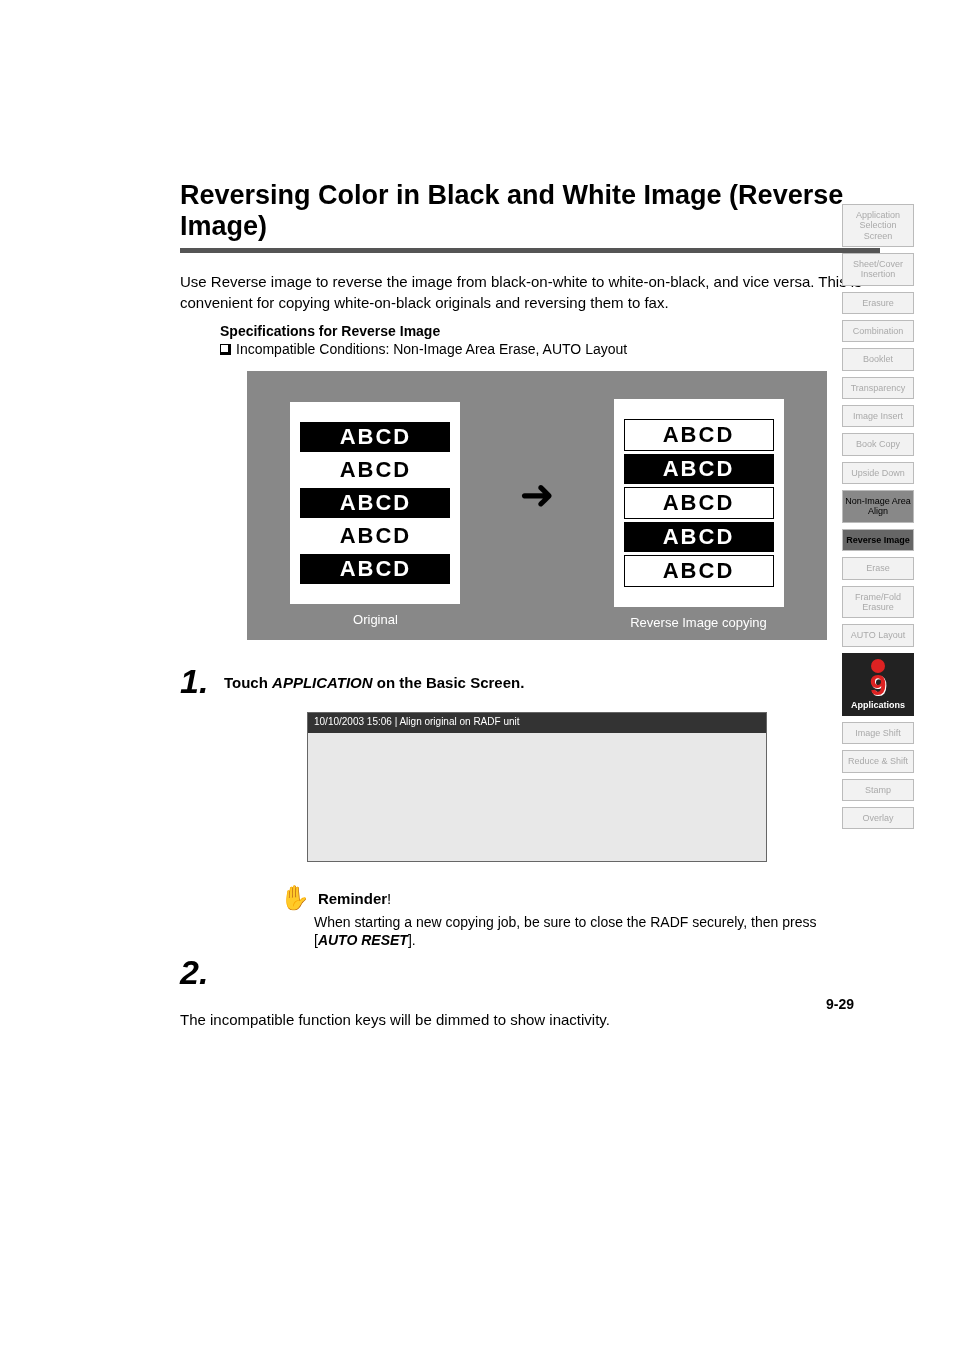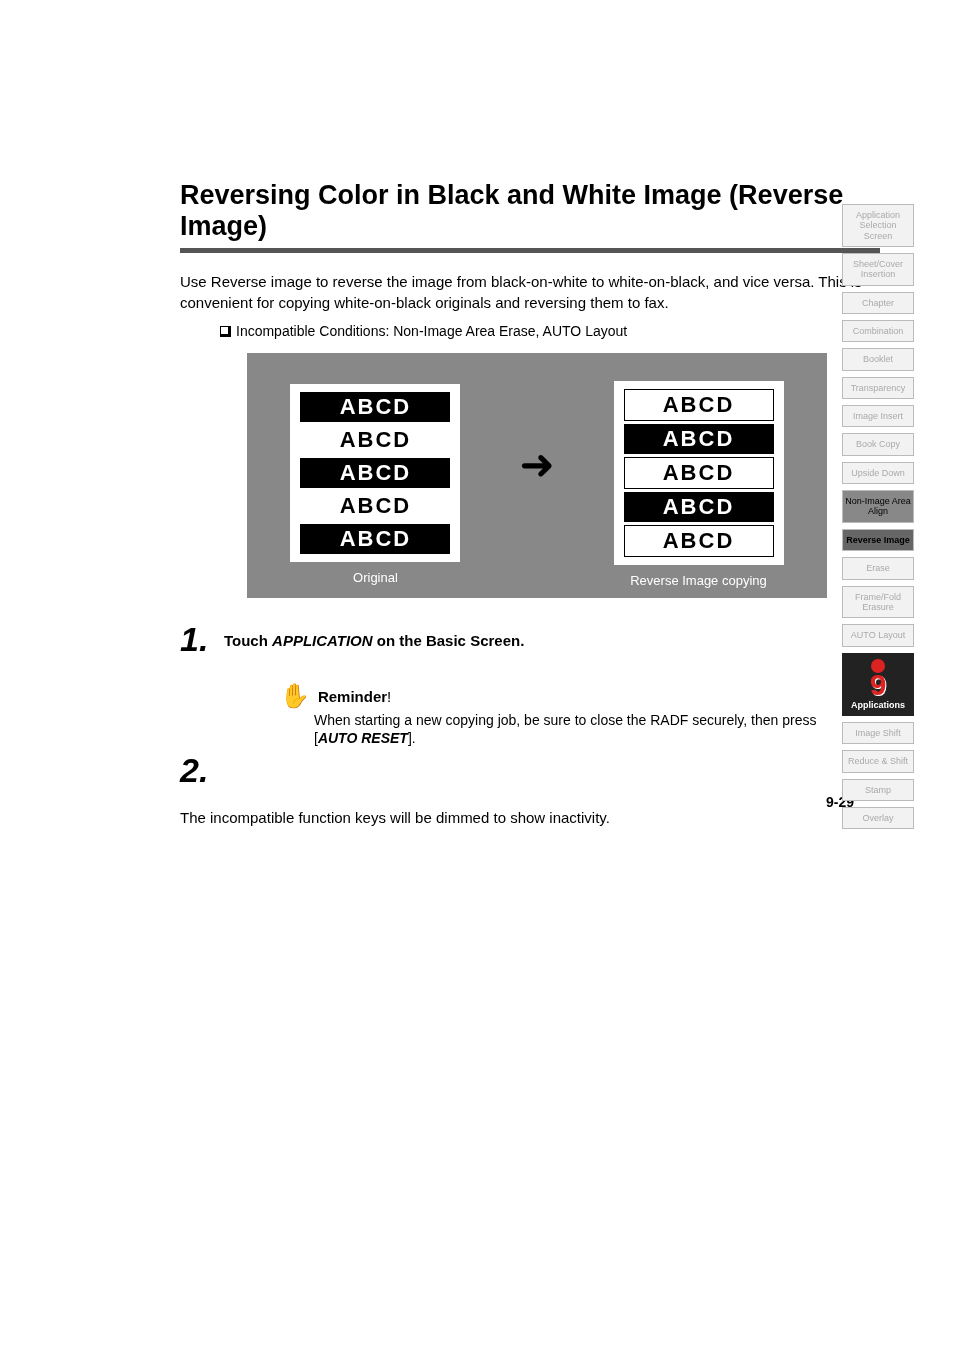--- a/index.html
+++ b/index.html
@@ -44,21 +44,21 @@
     padding: 28px 18px 10px 18px;
     display: flex;
     flex-direction: row;
     align-items: center;
     justify-content: space-around;
   }
   .col { display:flex; flex-direction:column; align-items:center; }
   .card {
     width: 170px;
     background:#fff;
-    padding:8px 10px;
+    padding:20px 10px;
     display:flex;
     flex-direction:column;
     gap:3px;
     margin-bottom:8px;
   }
   .abcd-row {
     font-weight:900;
     font-size:22px;
     font-family: Impact, 'Arial Black', sans-serif;
     letter-spacing:2px;
@@ -135,20 +135,21 @@
 </head>
 <body>
 
 <div class="page">
   <div class="title">Reversing Color in Black and White Image (Reverse Image)</div>
   <div class="title-underline"></div>
 
   <p class="intro">Use Reverse image to reverse the image from black-on-white to white-on-black, and vice versa. This is convenient for copying white-on-black originals and reversing them to fax.</p>
 
   <div class="spec-block">
+    <div class="spec-title">Specifications for Reverse Image</div>
     <div class="spec-line">
       <span class="bullet-box"></span><span>Incompatible Conditions: Non-Image Area Erase, AUTO Layout</span>
     </div>
   </div>
 
   <div class="figure-box">
     <div class="col">
       <div class="card normal">
         <div class="abcd-row">ABCD</div>
         <div class="abcd-row">ABCD</div>
@@ -171,20 +172,24 @@
     </div>
   </div>
 
   <div class="step">
     <div class="step-num">1.</div>
     <div class="step-text">
       <span class="bold">Touch </span><span class="bold-italic">APPLICATION</span><span class="bold"> on the Basic Screen.</span>
     </div>
   </div>
 
+  <div class="screenshot">
+    <div class="top-bar">10/10/2003 15:06 | Align original on RADF unit</div>
+    <div class="content"></div>
+  </div>
 
   <div class="reminder-block">
     <div class="reminder-head">
       <span class="hand-icon">✋</span>
       <span><span class="reminder-title">Reminder</span><span class="reminder-excl">!</span></span>
     </div>
     <div class="reminder-body">
       <span>When starting a new copying job, be sure to close the RADF securely, then press [</span><span class="auto-reset">AUTO RESET</span><span>].</span>
     </div>
   </div>
@@ -195,21 +200,21 @@
 
 
   <p class="footnote">The incompatible function keys will be dimmed to show inactivity.</p>
 
   <div class="page-num">9-29</div>
 </div>
 
 <div class="side-tabs">
   <div class="tab">Application Selection Screen</div>
   <div class="tab">Sheet/Cover Insertion</div>
-  <div class="tab">Chapter</div>
+  <div class="tab">Erasure</div>
   <div class="tab">Combination</div>
   <div class="tab">Booklet</div>
   <div class="tab">Transparency</div>
   <div class="tab">Image Insert</div>
   <div class="tab">Book Copy</div>
   <div class="tab">Upside Down</div>
   <div class="tab dark">Non-Image Area Align</div>
   <div class="tab active">Reverse Image</div>
   <div class="tab">Erase</div>
   <div class="tab">Frame/Fold Erasure</div>

